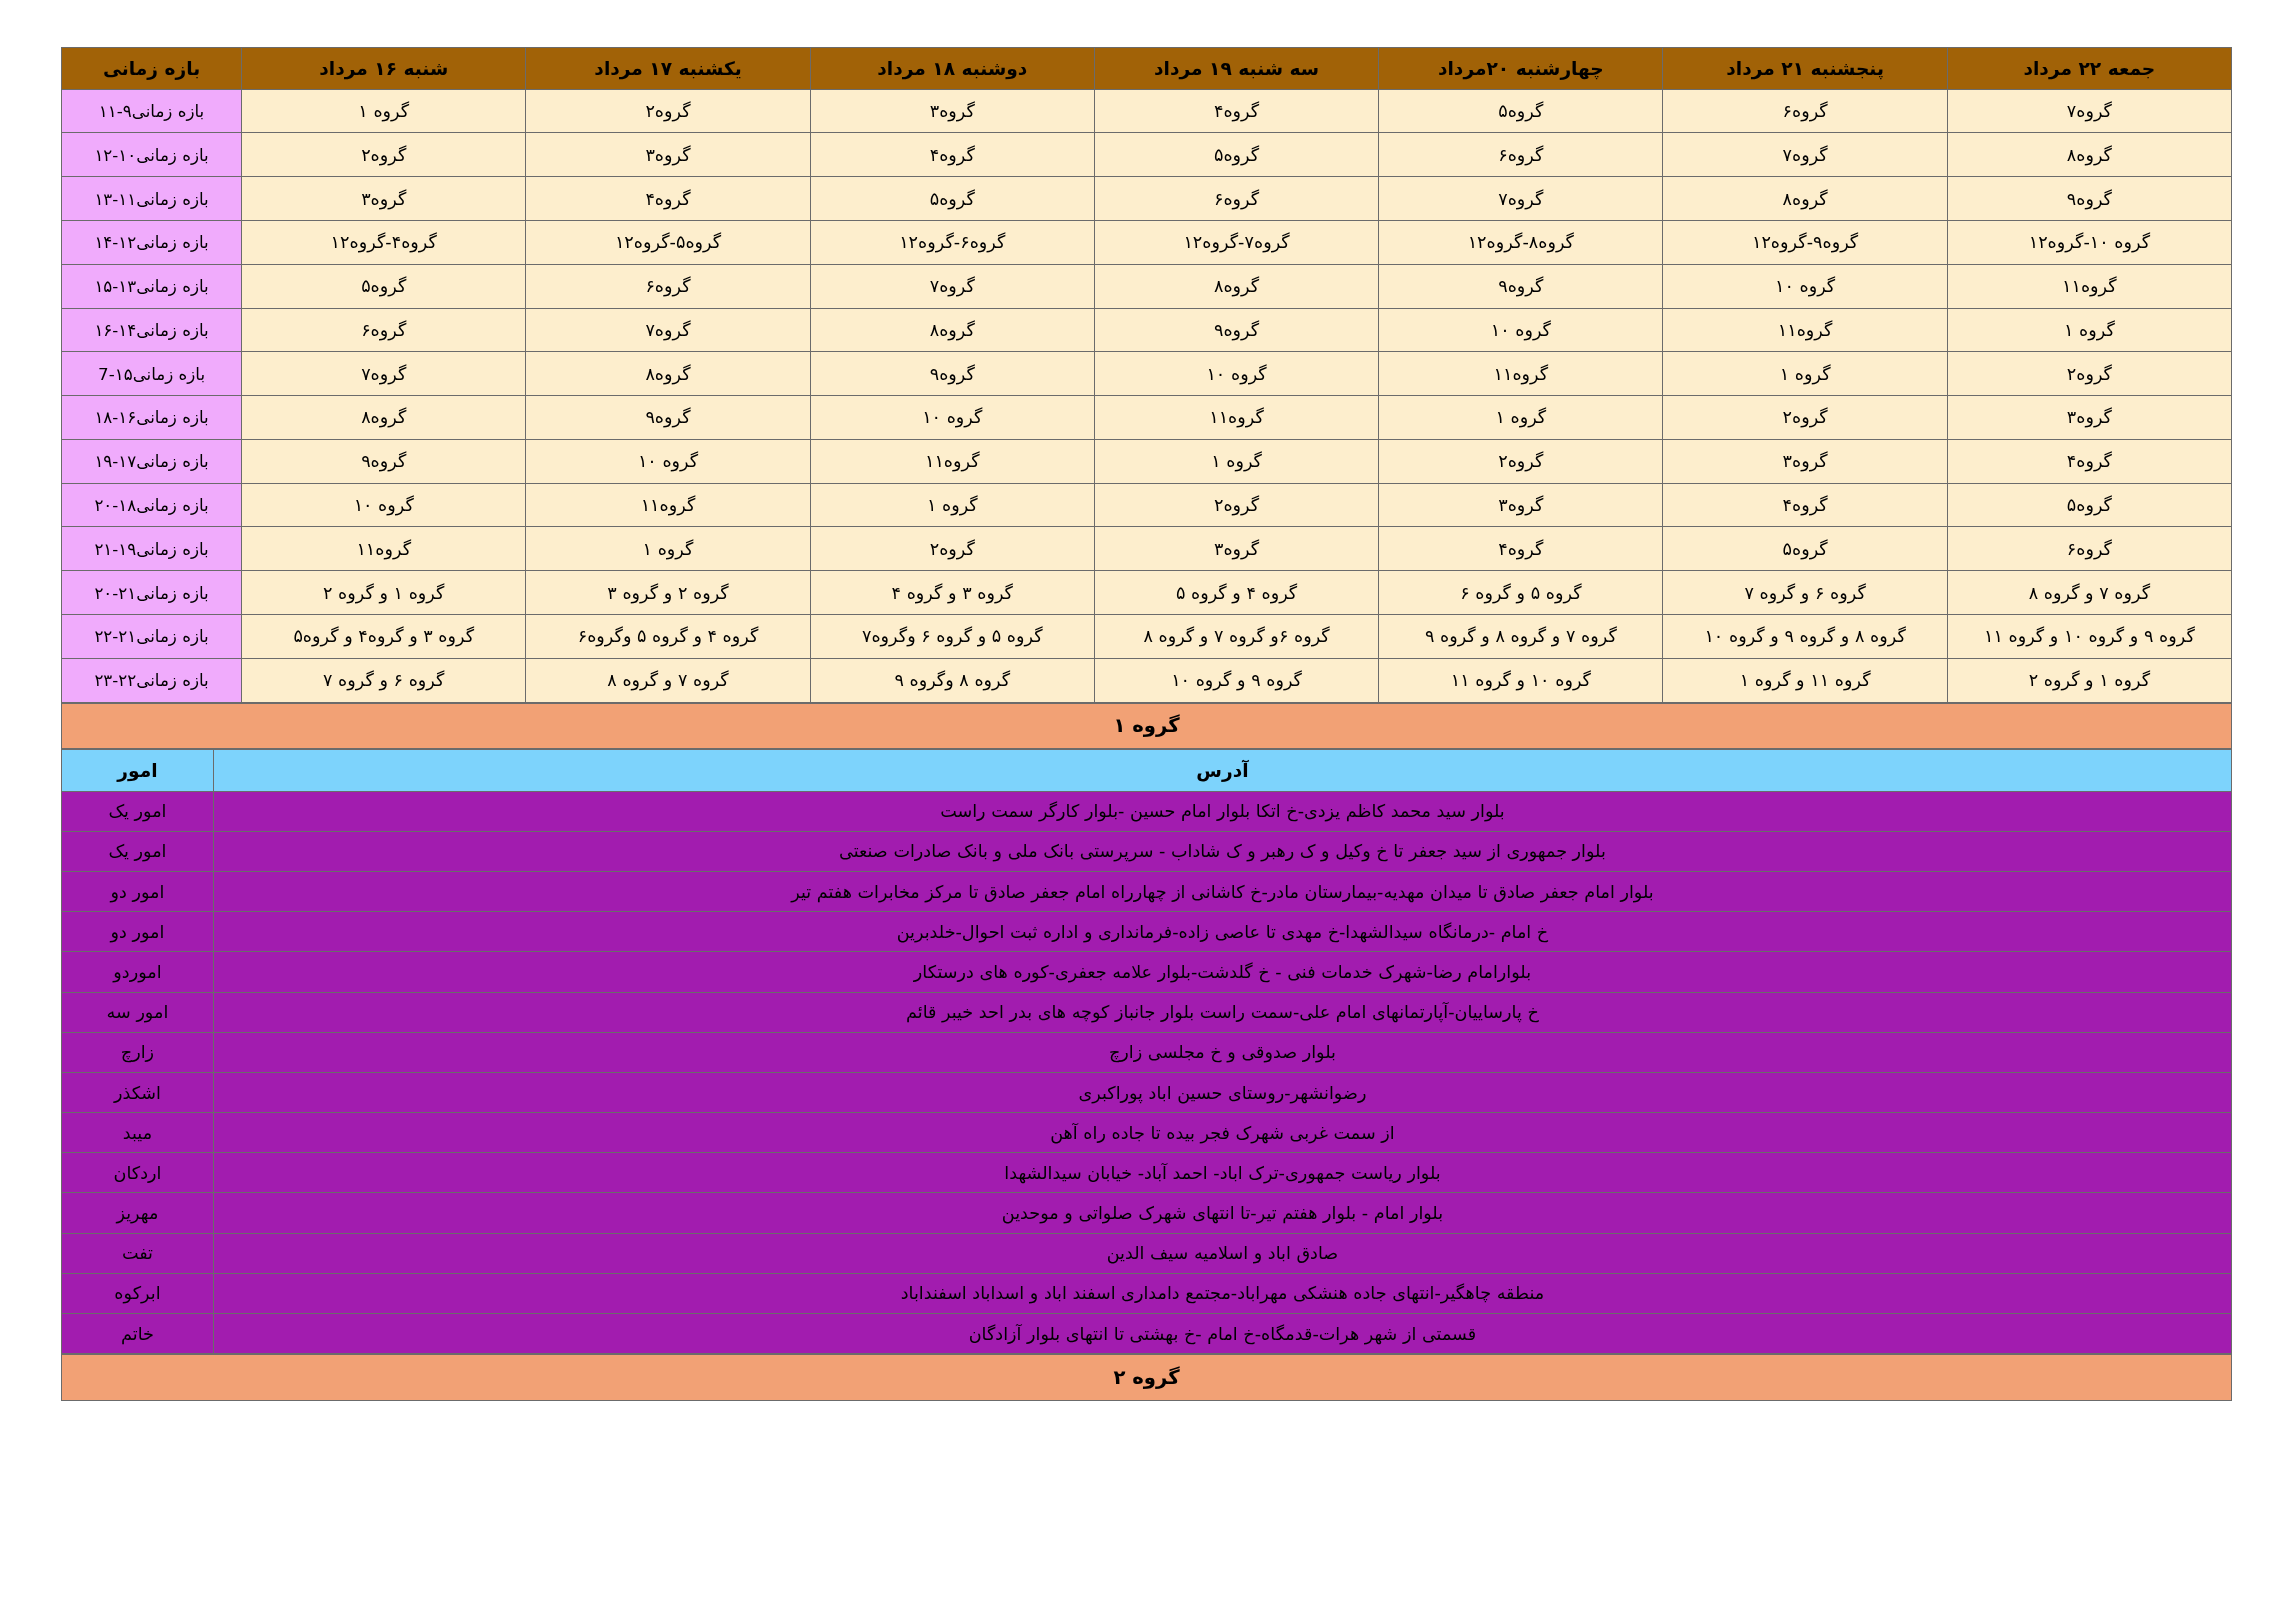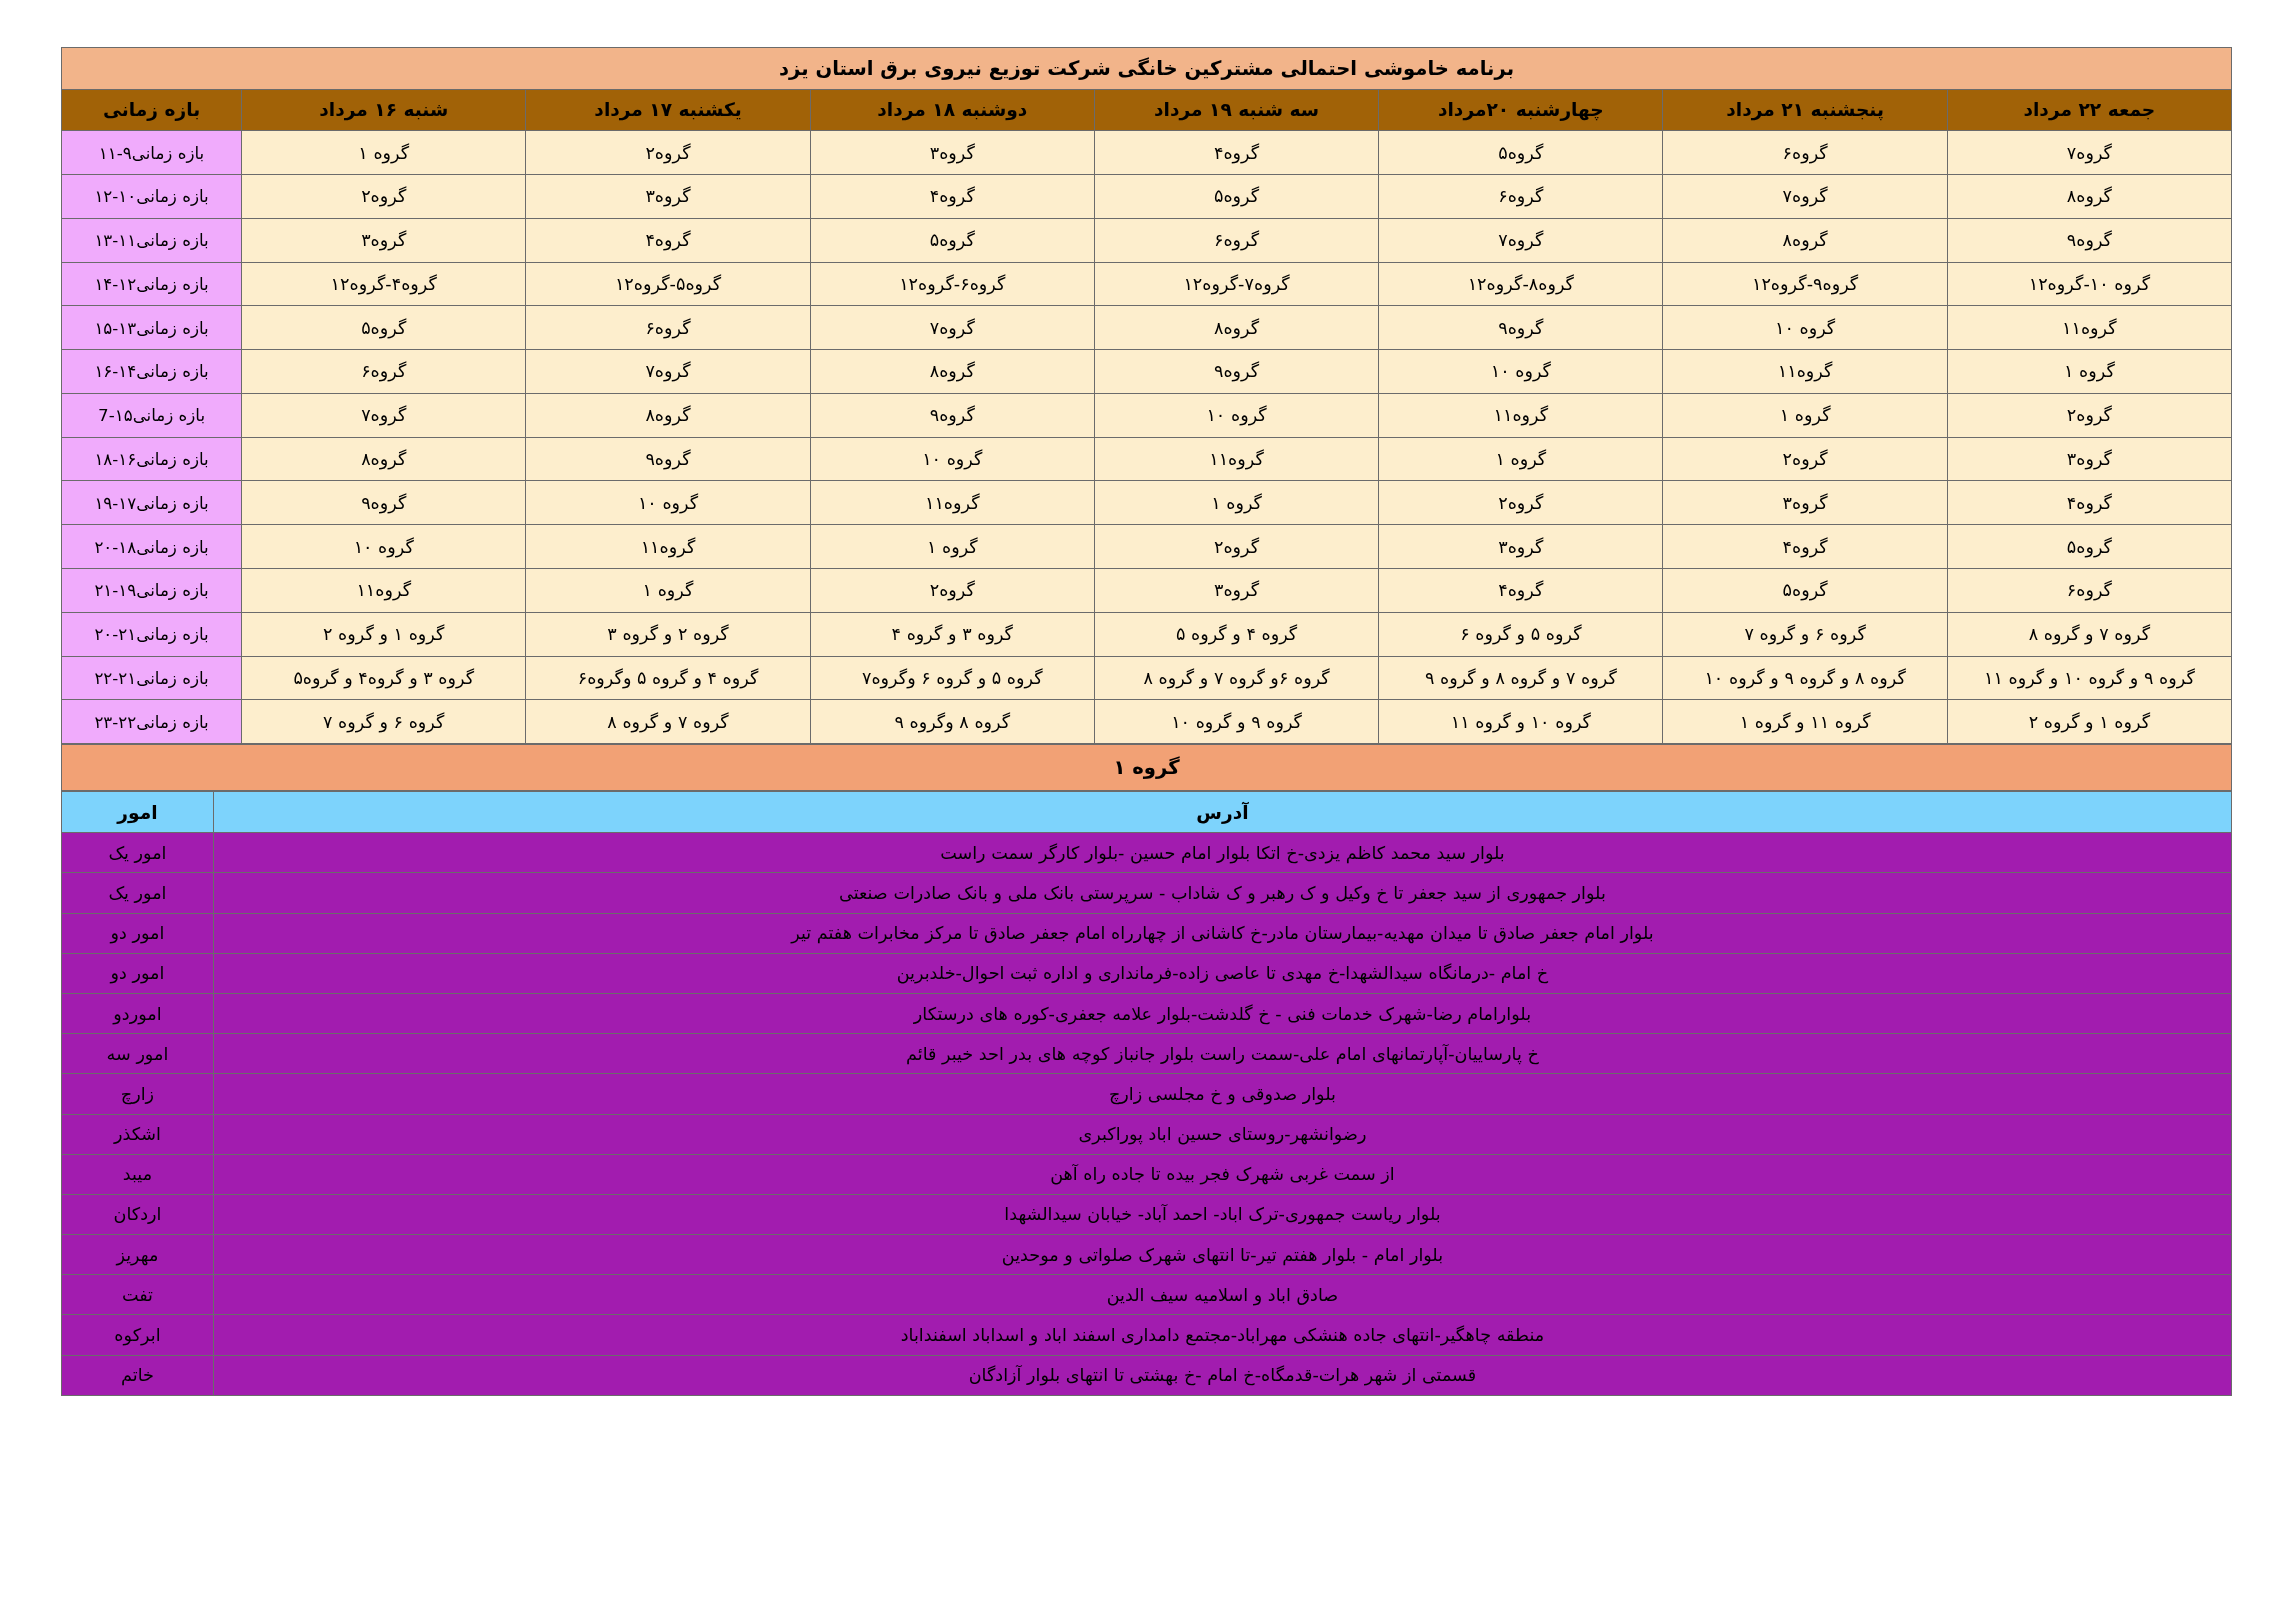--- a/index.html
+++ b/index.html
@@ -106,23 +106,20 @@
       <col style="width:13.1%">
         <col style="width:13.1%">
         <col style="width:13.1%">
         <col style="width:13.1%">
       <col style="width:13.1%">
         <col style="width:13.1%">
         <col style="width:13.1%">
         <col style="width:8.3%">
     </colgroup>
     <tbody>
-      <tr class="sched-title-row">
-        <td colspan="8">برنامه خاموشی احتمالی مشترکین خانگی شرکت توزیع نیروی برق استان یزد</td>
-      </tr>
       <tr class="sched-head">
         <td>جمعه ۲۲ مرداد</td>
         <td>پنجشنبه ۲۱ مرداد</td>
         <td>چهارشنبه ۲۰مرداد</td>
         <td>سه شنبه ۱۹ مرداد</td>
         <td>دوشنبه ۱۸ مرداد</td>
         <td>یکشنبه ۱۷ مرداد</td>
         <td>شنبه ۱۶ مرداد</td>
         <td>بازه زمانی</td>
       </tr>
@@ -340,15 +337,22 @@
         <td class="address">منطقه چاهگیر-انتهای جاده هنشکی مهراباد-مجتمع دامداری اسفند اباد و اسداباد اسفنداباد</td>
         <td class="amor">ابرکوه</td>
       </tr>
       <tr class="addr-body">
         <td class="address">قسمتی از شهر هرات-قدمگاه-خ امام -خ بهشتی تا انتهای بلوار آزادگان</td>
         <td class="amor">خاتم</td>
       </tr>
     </tbody>
   </table>
 
+  <table>
+    <tbody>
+      <tr class="group-banner">
+        <td>گروه ۲</td>
+      </tr>
+    </tbody>
+  </table>
 
 </div>
 
 
 </body></html>

